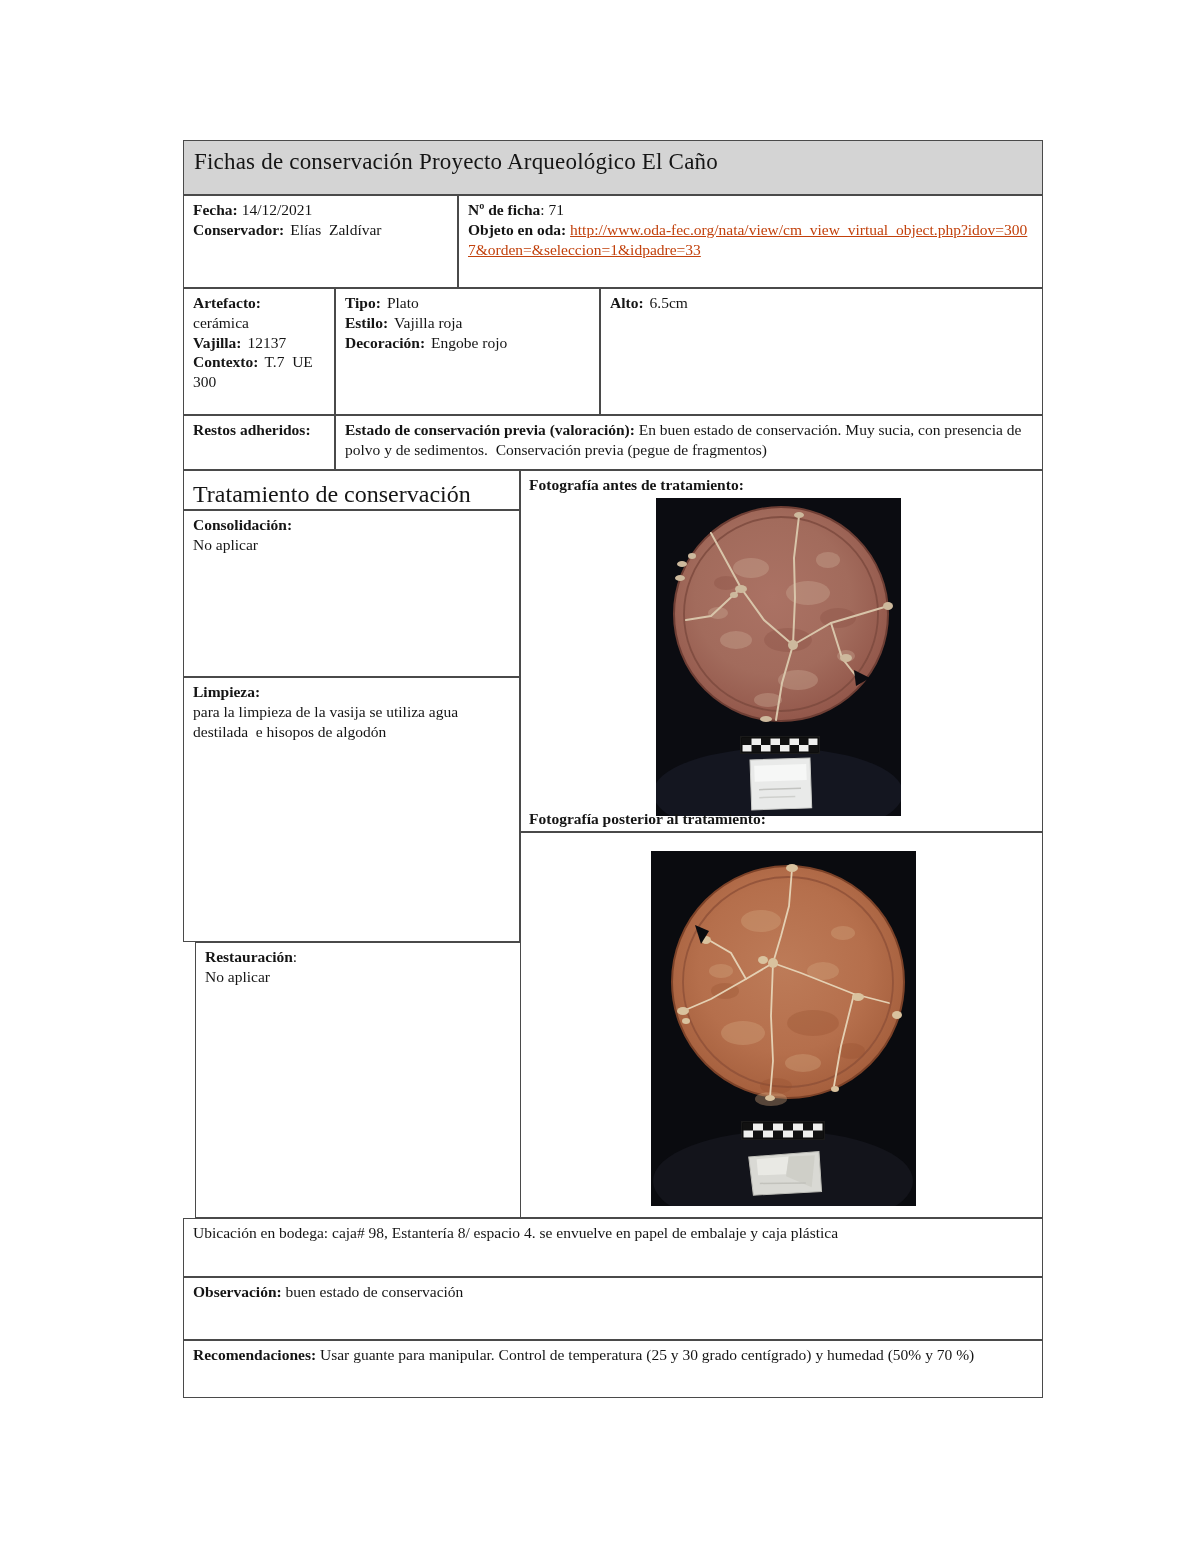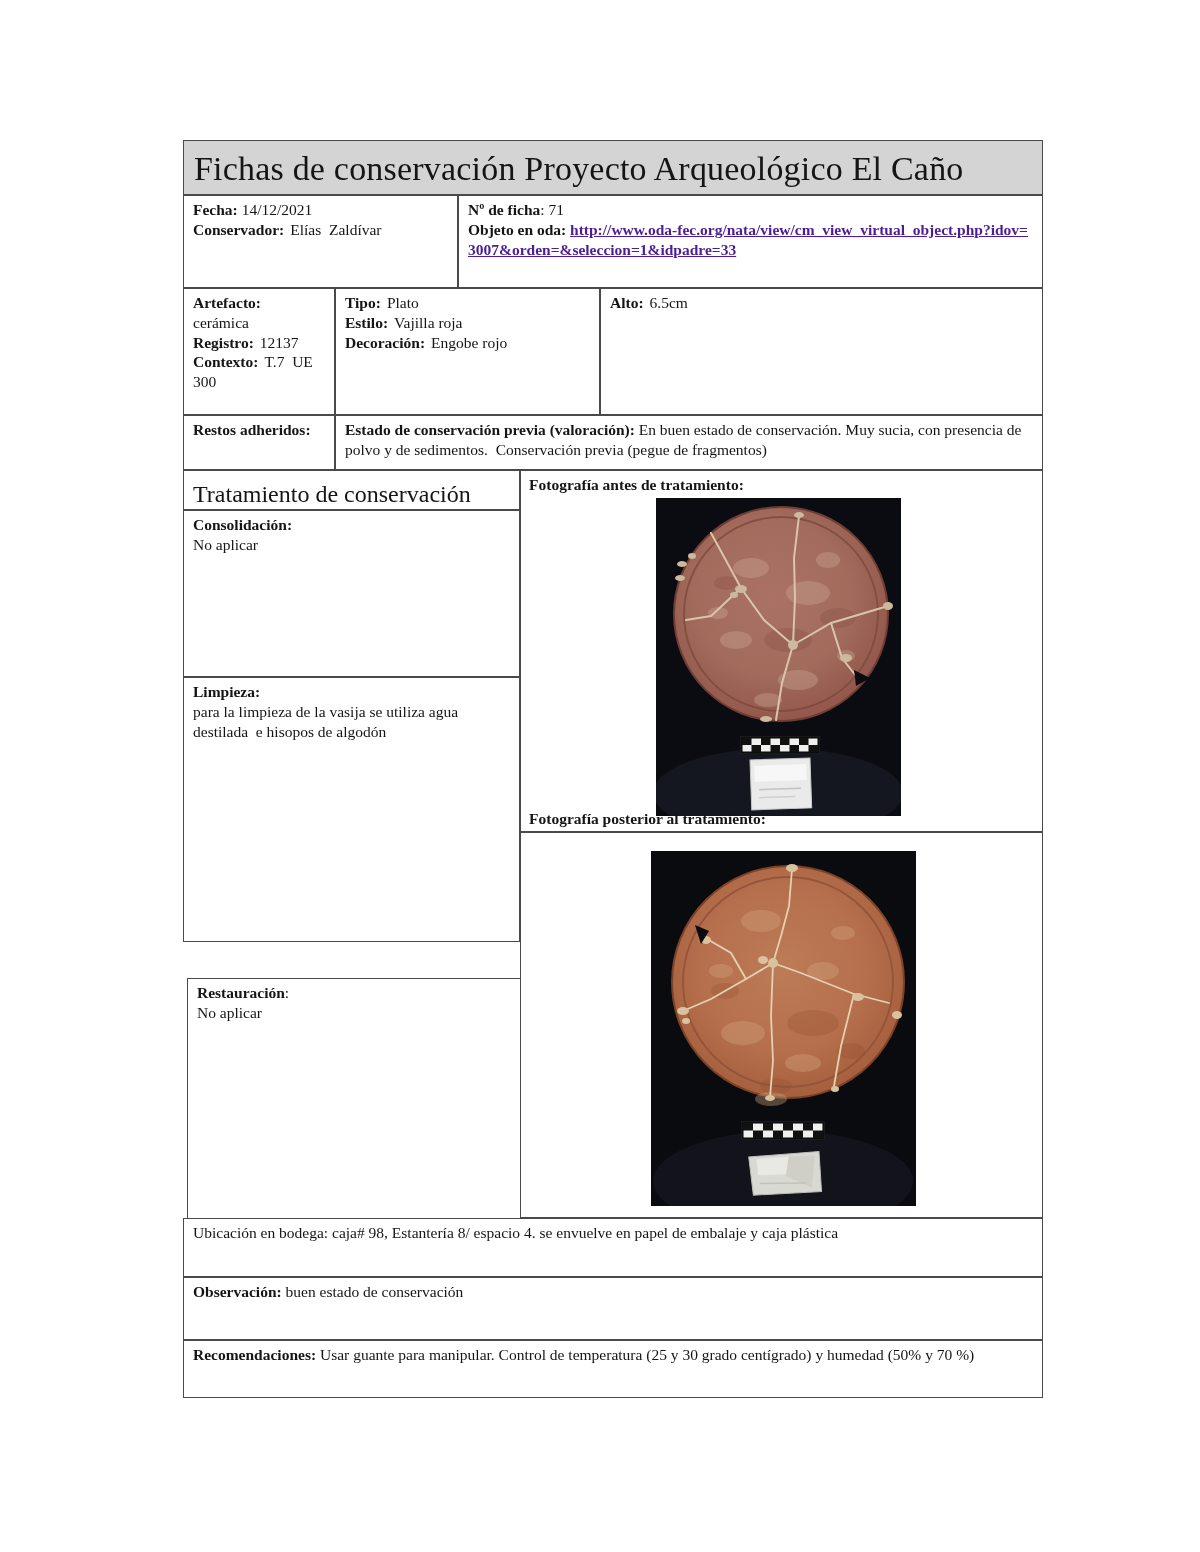--- a/index.html
+++ b/index.html
@@ -7,24 +7,24 @@
         font-family:"Liberation Serif","DejaVu Serif",serif;color:#151515;}
   .doc{position:absolute;left:183px;top:140px;width:860px;height:1258px;}
   .cell{position:absolute;box-sizing:border-box;border:1px solid #4a4a4a;background:#ffffff;
         padding:4px 9px;font-size:15.5px;line-height:1.28;}
   .cell p{margin:0;}
   .lb{font-weight:bold;}
   .val{white-space:pre-wrap;}
   .val.sp{margin-left:6px;}
   .mt{margin-top:21px;}
   .mt2{margin-top:42px;}
-  .title-bar{background:#d4d4d4;font-size:34px;padding:6px 26px 0 10px;letter-spacing:0.2px;}
+  .title-bar{background:#d4d4d4;font-size:23px;padding:6px 26px 0 10px;letter-spacing:0.2px;}
   .trt-header{font-size:24px;padding-top:8px;}
   .caption{font-weight:bold;}
-  .link{color:#4c1d95;font-weight:bold;text-decoration:underline;word-break:break-all;cursor:pointer;}
+  .link{color:#c2410c;font-weight:normal;text-decoration:underline;word-break:break-all;cursor:pointer;}
   .photo{position:absolute;display:block;}
   .cap1{position:absolute;left:8px;top:4px;}
   .cap2{position:absolute;left:8px;bottom:2px;}
 </style>
 </head>
 <body>
 
 <div class="page">
   <div class="doc">
 
@@ -37,21 +37,21 @@
       <p class="mt"><b class="lb">Conservador:</b><span class="val sp">Elías  Zaldívar</span></p>
     </div>
     <div class="cell" style="left:275px;top:55px;width:585px;height:93px;">
       <p><b class="lb">Nº de ficha</b><span class="val">: 71</span></p>
       <p class="mt"><b class="lb">Objeto en oda:</b>&nbsp;<a class="link">http://www.oda-fec.org/nata/view/cm_view_virtual_object.php?idov=3007&amp;orden=&amp;seleccion=1&amp;idpadre=33</a></p>
     </div>
 
     <div class="cell" style="left:0;top:148px;width:152px;height:127px;">
       <p><b class="lb">Artefacto:</b></p>
       <p><span class="val">cerámica</span></p>
-      <p class="mt"><b class="lb">Registro:</b><span class="val sp">12137</span></p>
+      <p class="mt"><b class="lb">Vajilla:</b><span class="val sp">12137</span></p>
       <p class="mt"><b class="lb">Contexto:</b><span class="val sp">T.7  UE 300</span></p>
     </div>
     <div class="cell" style="left:152px;top:148px;width:265px;height:127px;">
       <p><b class="lb">Tipo:</b><span class="val sp">Plato</span></p>
       <p class="mt"><b class="lb">Estilo:</b><span class="val sp">Vajilla roja</span></p>
       <p class="mt"><b class="lb">Decoración:</b><span class="val sp">Engobe rojo</span></p>
     </div>
     <div class="cell" style="left:417px;top:148px;width:443px;height:127px;">
       <p><b class="lb">Alto:</b><span class="val sp">6.5cm</span></p>
     </div>
@@ -67,21 +67,21 @@
       <span>Tratamiento de conservación</span>
     </div>
     <div class="cell" style="left:0;top:370px;width:337px;height:167px;">
       <p><b class="lb">Consolidación:</b></p>
       <p><span class="val">No aplicar</span></p>
     </div>
     <div class="cell" style="left:0;top:537px;width:337px;height:265px;">
       <p><b class="lb">Limpieza:</b></p>
       <p><span class="val">para la limpieza de la vasija se utiliza agua destilada  e hisopos de algodón</span></p>
     </div>
-    <div class="cell" style="left:4px;top:802px;width:337px;height:276px;margin-top:36px;">
+    <div class="cell" style="left:12px;top:802px;width:337px;height:276px;">
       <p><b class="lb">Restauración</b><span>:</span></p>
       <p><span class="val">No aplicar</span></p>
     </div>
 
     <div class="cell" style="left:337px;top:330px;width:523px;height:362px;padding:0;">
       <span class="caption cap1">Fotografía antes de tratamiento:</span>
 
       <svg class="photo" style="left:135px;top:27px;" width="245" height="318" viewBox="0 0 245 318">
         <defs>
           <radialGradient id="plate1" cx="46%" cy="42%" r="66%">

